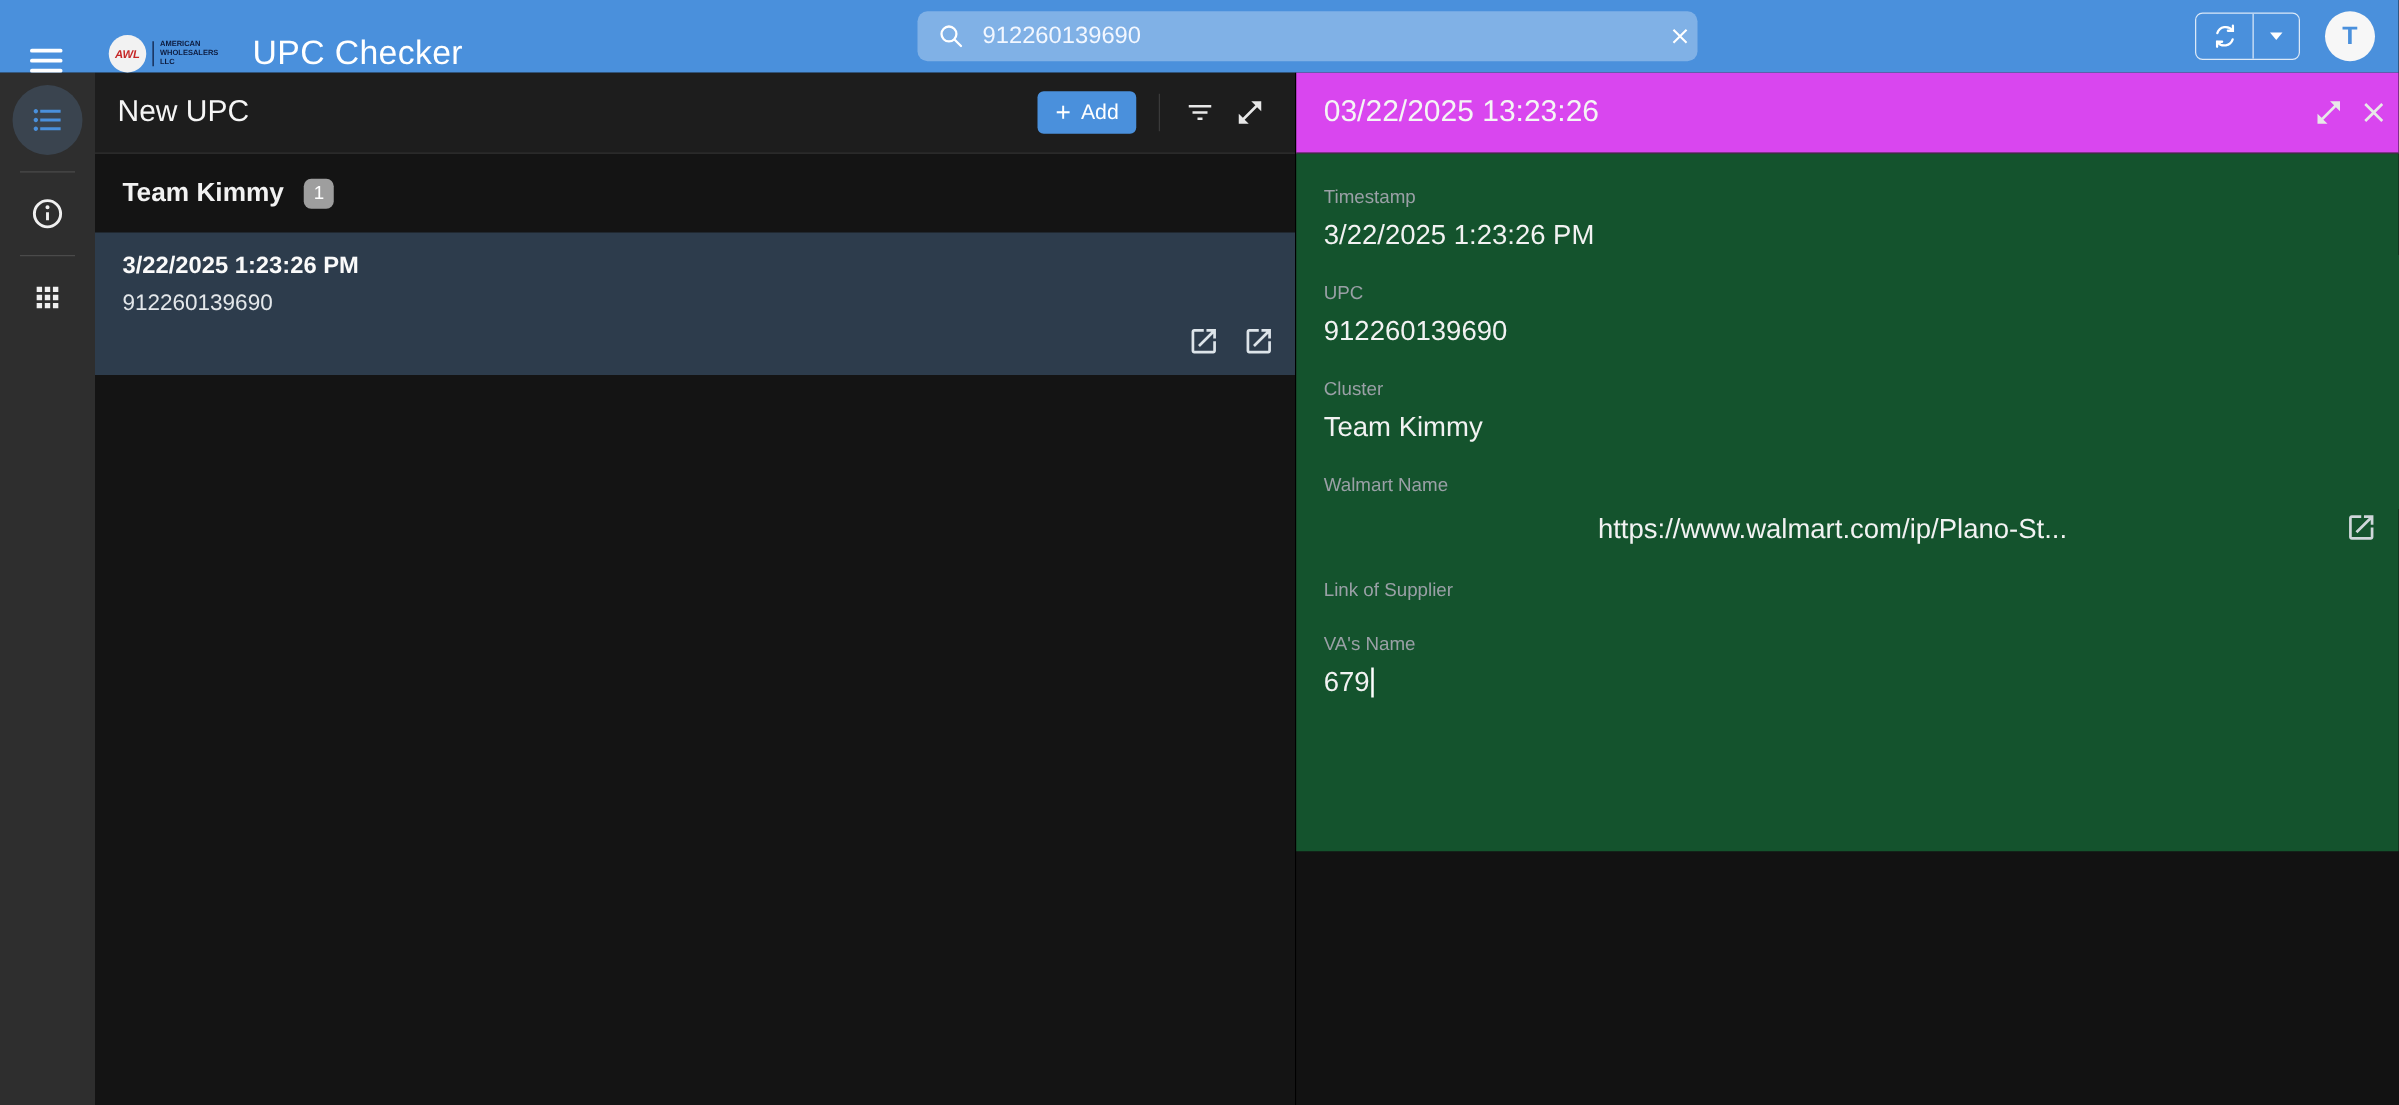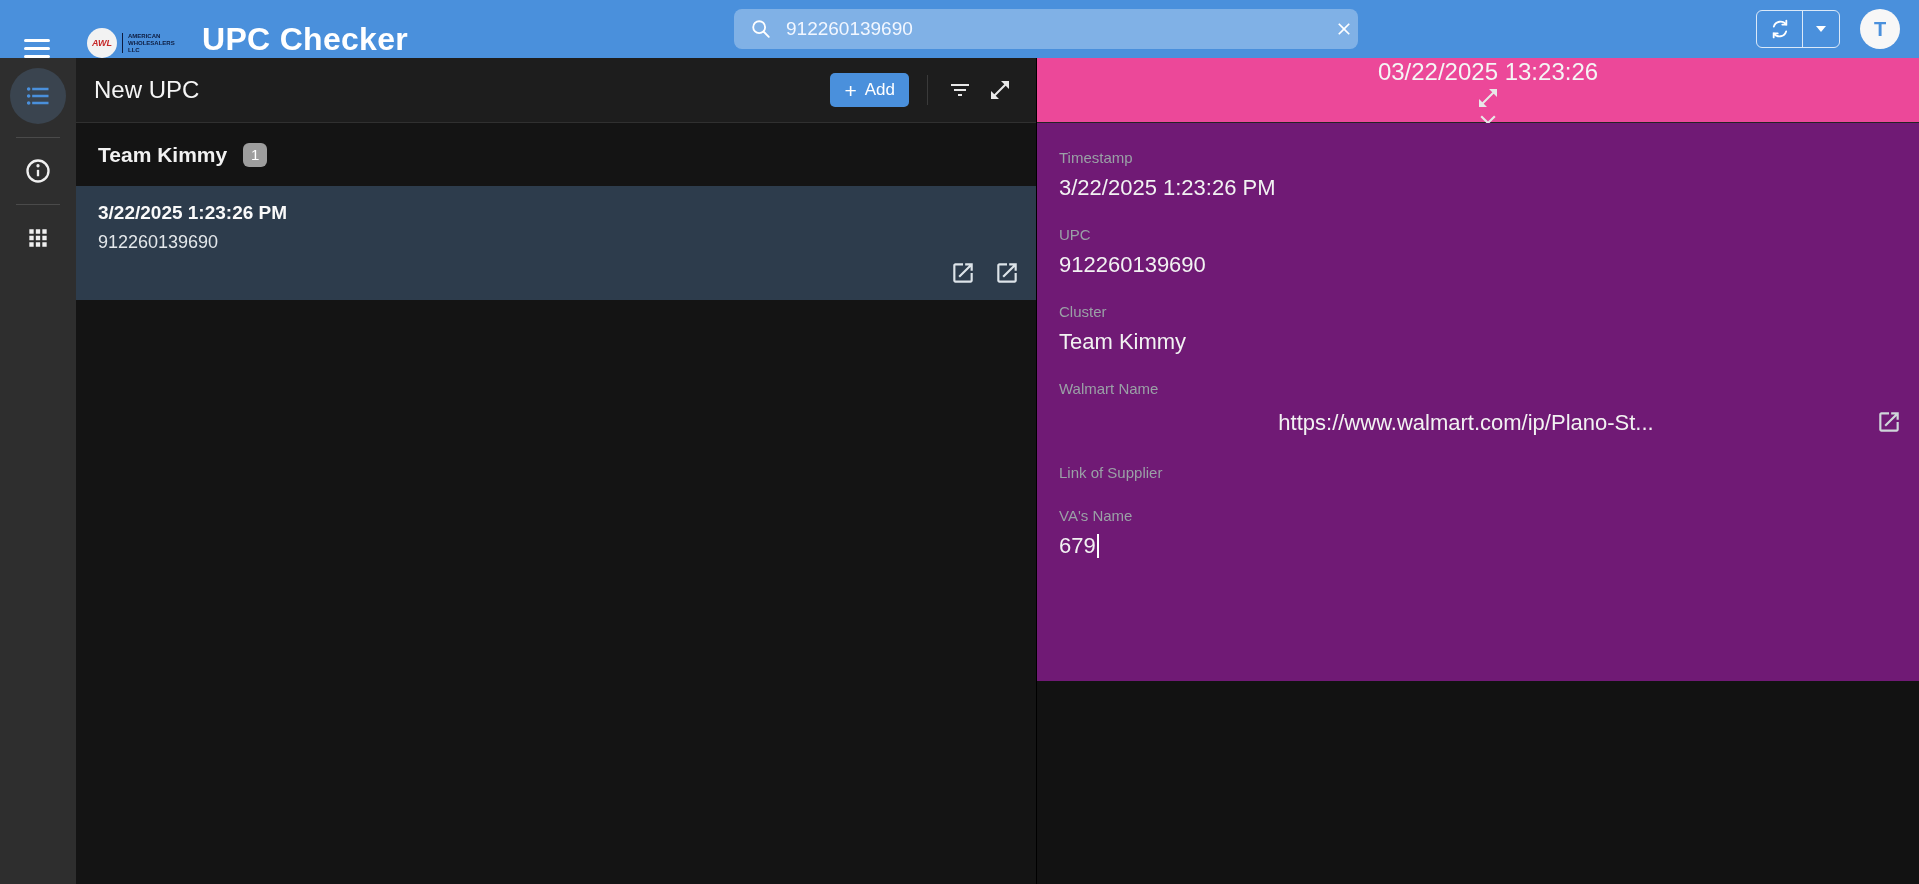--- a/index.html
+++ b/index.html
@@ -9,21 +9,21 @@
 
   
   .topbar { height:58px; background:#4a90dc; display:flex; align-items:flex-end; position:relative; color:#fff; }
   .hamburger { margin-left:24px; width:26px; cursor:pointer; display:flex; flex-direction:column; gap:5px; }
   .hamburger span { display:block; height:3px; background:#fff; border-radius:1.5px; }
   .logo { display:flex; align-items:center; margin-left:37px; }
   .logo-circle { width:30px; height:30px; border-radius:50%; background:#f2f2f2; color:#c62828;
                  font-size:9px; font-weight:bold; font-style:italic; }
   .logo-sep { width:1px; height:20px; background:#0d1b3e; margin:0 5px; }
   .logo-text { width:56px; font-size:6px; line-height:7px; color:#0d1b3e; font-weight:bold; }
-  .app-title { margin-left:18px; font-size:32px; font-weight:700; letter-spacing:.3px; }
+  .app-title { margin-left:18px; font-size:27px; font-weight:400; letter-spacing:.3px; }
 
   .searchbox { position:absolute; left:734px; top:9px; width:624px; height:40px;
                background:rgba(255,255,255,.3); border-radius:8px; display:flex; align-items:center; }
   .searchbox svg { margin-left:16px; }
   .searchbox input { flex:1; background:transparent; border:none; outline:none; color:#f2f7ff;
                      font-size:19px; padding-left:14px; font-family:inherit; }
   .clear-btn { width:36px; height:36px; margin-right:4px; color:#fff; cursor:pointer; }
 
   .topbar-right { position:absolute; right:19px; top:9px; height:40px; display:flex; align-items:center; gap:20px; }
   .sync-group { height:38px; border:1px solid rgba(255,255,255,.8); border-radius:6px; display:flex; overflow:hidden; }
@@ -62,25 +62,25 @@
            border-radius:6px; font-size:15px; }
 
   .list-item { height:114px; background:#2d3c4c; padding:16px 22px 0 22px; position:relative; cursor:pointer; }
   .item-line1 { color:#fafafa; font-size:19px; font-weight:700; }
   .item-line2 { color:#e3e7ea; font-size:18px; margin-top:8px; }
   .item-icons { position:absolute; right:14px; bottom:12px; display:flex; gap:14px; color:#dde4e9; }
   .item-icons .mini-btn { width:30px; height:30px; cursor:pointer; }
 
   
   .detail-panel { flex:1; background:#121212; display:flex; flex-direction:column; }
-  .detail-header { height:65px; background:#ec4899; border-bottom:1px solid #242424;
-                   display:flex; align-items:center; padding:0 2px 0 22px;flex-direction:column; }
+  .detail-header { height:65px; background:#d946ef; border-bottom:1px solid #242424;
+                   display:flex; align-items:center; padding:0 2px 0 22px; }
   .detail-title { flex:1; color:#f5f5f5; font-size:24px; font-weight:500; }
   .detail-header .icon-btn { width:36px; height:36px; }
-  .detail-content { height:558px; background:#701a75; padding:26px 8px 0 22px; }
+  .detail-content { height:558px; background:#14532d; padding:26px 8px 0 22px; }
   .field { margin-bottom:26px; }
   .f-label { color:#9aa0a6; font-size:15px; margin-bottom:9px; }
   .f-value { color:#f2f2f2; font-size:22px; line-height:25px; }
   .link-row { display:flex; align-items:center;text-align:center; }
   .link-row .f-value { flex:1; cursor:pointer; }
   .link-out { width:32px; height:32px; color:#cfd6da; margin-right:6px; cursor:pointer; flex-shrink:0; }
   .text-caret { display:inline-block; width:2px; height:24px; background:#fff;
                 vertical-align:text-bottom; margin-left:1px; }
 </style>
 </head>

